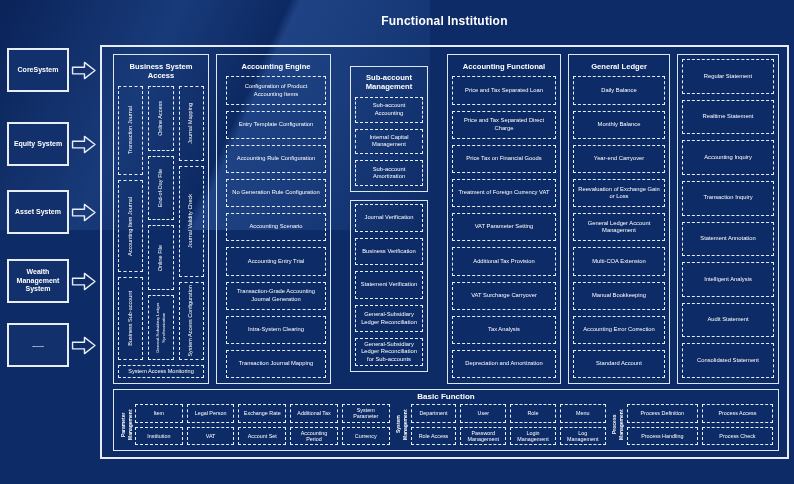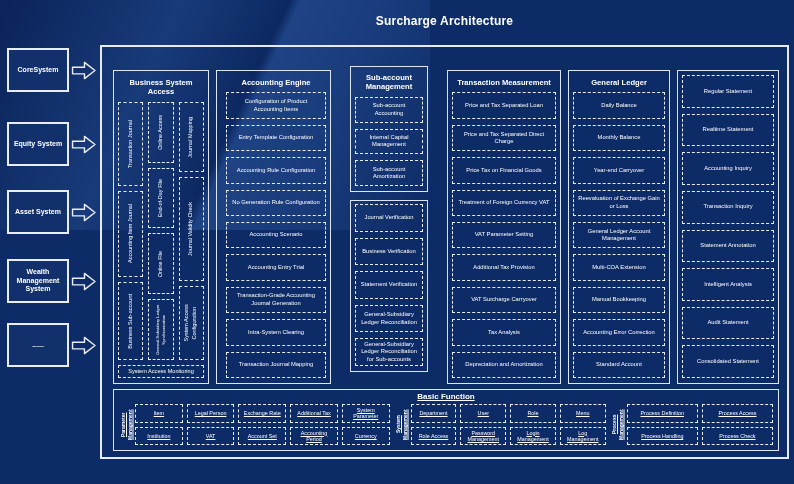--- a/index.html
+++ b/index.html
@@ -39,21 +39,21 @@
   }
   .arrow{width:26px;height:21px;flex:0 0 auto;}
   
   .frame{
     position:absolute;left:100px;top:45px;width:689px;height:414px;box-sizing:border-box;
     border:2px solid #e6ecf7;display:flex;flex-direction:column;gap:5px;
     padding:7px 8px 6px 11px;background:transparent;
   }
   .columns{flex:0 0 330px;display:flex;gap:7px;min-height:0;}
   .column,.stack{box-sizing:border-box;flex-grow:1;min-width:0;}
-  .column{border:1.5px solid #dde6f3;display:flex;flex-direction:column;padding:4px 4px 5px;margin-top:16px;}
+  .column{border:1.5px solid #dde6f3;display:flex;flex-direction:column;padding:4px 4px 5px;}
   .col-business-system-access{flex-basis:95px;}
   .col-accounting-engine{flex-basis:114px;padding-left:9px;}
   .col-stack{flex-basis:101px;display:flex;flex-direction:column;gap:8px;border:none;padding:12px;justify-content:flex-end;}
   .col-accounting-measurement{flex-basis:113px;}
   .col-general-ledger{flex-basis:101px;}
   .col-inquiry-statement{flex-basis:101px;}
   .section{border:1.5px solid #dde6f3;display:flex;flex-direction:column;padding:3px 4px 5px;box-sizing:border-box;}
   .section-sub{flex:0 0 126px;}
   .section-recon{flex:1;}
   .col-title{
@@ -79,21 +79,21 @@
   .vgroup-0 .vbox:nth-child(1){flex-grow:1.08;}
   .vgroup-0 .vbox:nth-child(2){flex-grow:1.12;}
   .vgroup-2 .vbox:nth-child(2){flex-grow:1.5;}
   .vgroup-2 .vbox:nth-child(3){flex-grow:1.05;}
   .vbox-small .vtext{font-size:4.2px;line-height:1.5;}
   .bsa-footer{
     margin-top:5px;border:1px dashed #e8eef8;text-align:center;
     font-size:5.6px;line-height:1.3;padding:2px 2px;
   }
   
-  .basic{flex:1;border:1.5px solid #dde6f3;display:flex;flex-direction:column;padding:1px 5px 5px;min-height:0;text-decoration:underline;}
+  .basic{flex:1;border:1.5px solid #dde6f3;display:flex;flex-direction:column;padding:1px 5px 5px;min-height:0;}
   .basic-title{text-align:center;font-weight:bold;font-size:8px;padding:1px 0 3px;}
   .basic-groups{flex:1;display:flex;gap:5px;min-height:0;}
   .bgroup{display:flex;gap:2px;min-width:0;}
   .bgroup-0{flex:10;}
   .bgroup-1{flex:7.8;}
   .bgroup-2{flex:6;}
   .bgroup-label{flex:0 0 14px;display:flex;align-items:center;justify-content:center;overflow:visible;}
   .vlabel-text{
     writing-mode:vertical-rl;transform:rotate(180deg);
     font-size:5px;font-weight:bold;line-height:1.3;text-align:center;max-height:46px;
@@ -102,21 +102,21 @@
   .brow{flex:1;display:flex;gap:4px;min-height:0;}
   .bitem{
     flex:1;border:1px dashed #e8eef8;display:flex;align-items:center;justify-content:center;
     text-align:center;font-size:5.4px;line-height:1.15;padding:1px 2px;box-sizing:border-box;min-width:0;
   }
 </style>
 </head>
 <body>
 
 <div class="screen">
-  <div class="page-title">Surcharge Architecture</div>
+  <div class="page-title">Functional Institution</div>
   <div class="sources" id="sources">
       <div class="source-row">
         <div class="source-box">CoreSystem</div>
         <svg viewBox="0 0 26 22" class="arrow">
           <polygon points="1,7.5 13.5,7.5 13.5,2.5 24.5,11 13.5,19.5 13.5,14.5 1,14.5" fill="none" stroke="#e9eef6" stroke-width="1.5" stroke-linejoin="round"></polygon>
         </svg>
       </div>
       <div class="source-row">
         <div class="source-box">Equity System</div>
         <svg viewBox="0 0 26 22" class="arrow">
@@ -213,21 +213,21 @@
             <div class="items">
               <div class="item">Journal Verification</div>
               <div class="item">Business Verification</div>
               <div class="item">Statement Verification</div>
               <div class="item">General-Subsidiary Ledger Reconciliation</div>
               <div class="item">General-Subsidiary Ledger Reconciliation for Sub-accounts</div>
             </div>
           </div>
         </div>
         <div class="column col-accounting-measurement">
-          <div class="col-title">Transaction Measurement</div>
+          <div class="col-title">Accounting Functional</div>
           <div class="items">
             <div class="item">Price and Tax Separated Loan</div>
             <div class="item">Price and Tax Separated Direct Charge</div>
             <div class="item">Price Tax on Financial Goods</div>
             <div class="item">Treatment of Foreign Currency VAT</div>
             <div class="item">VAT Parameter Setting</div>
             <div class="item">Additional Tax Provision</div>
             <div class="item">VAT Surcharge Carryover</div>
             <div class="item">Tax Analysis</div>
             <div class="item">Depreciation and Amortization</div>

